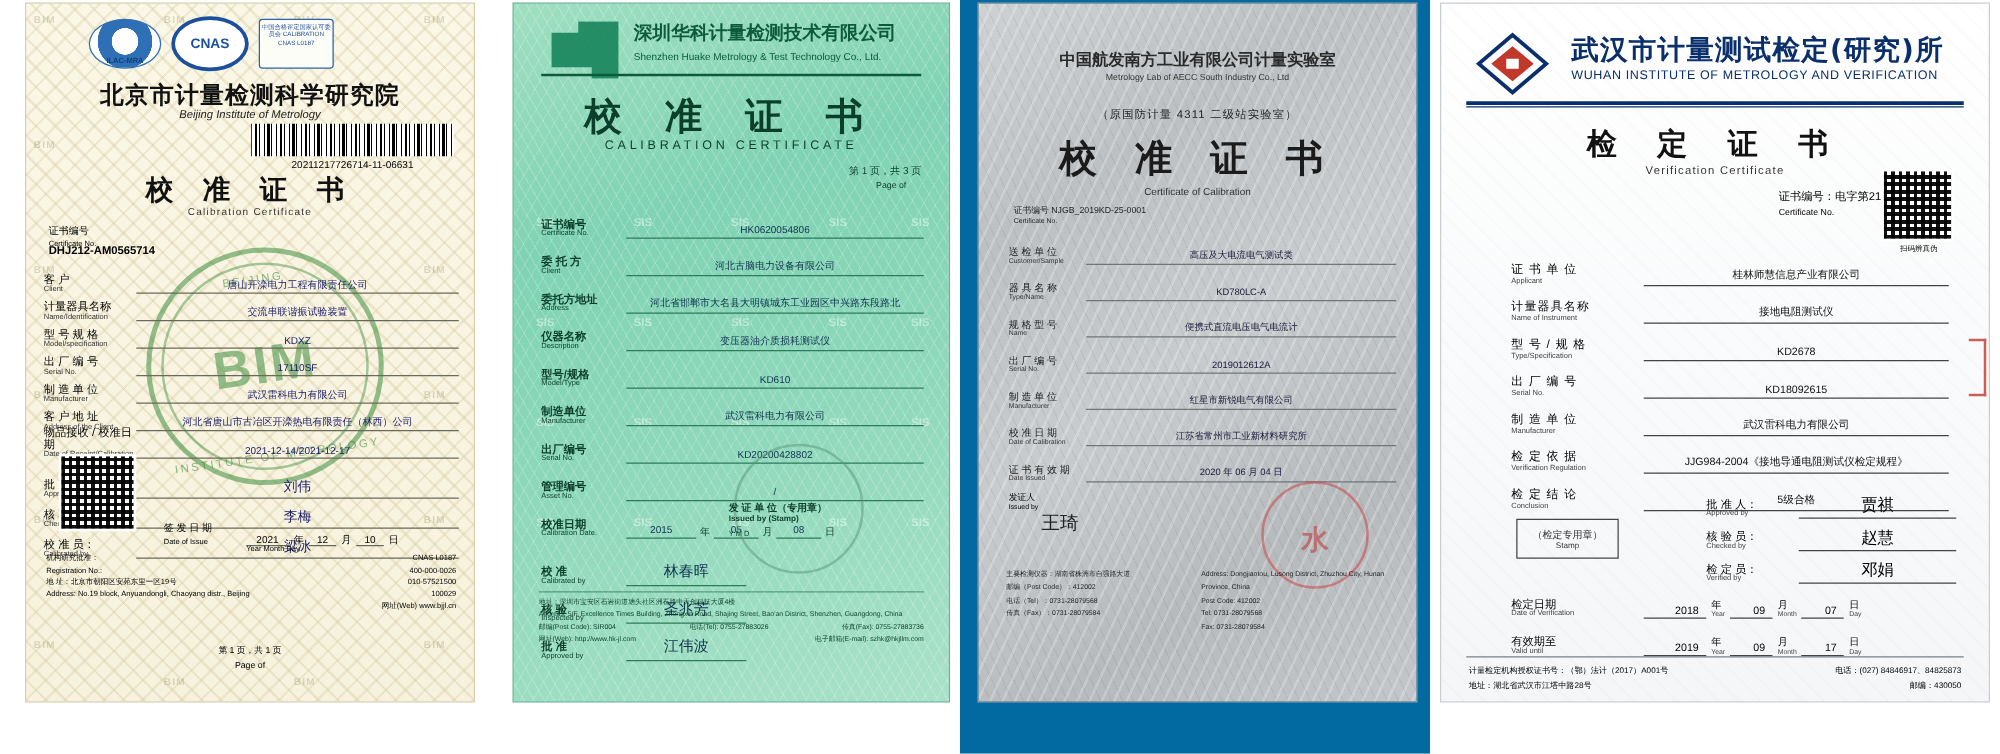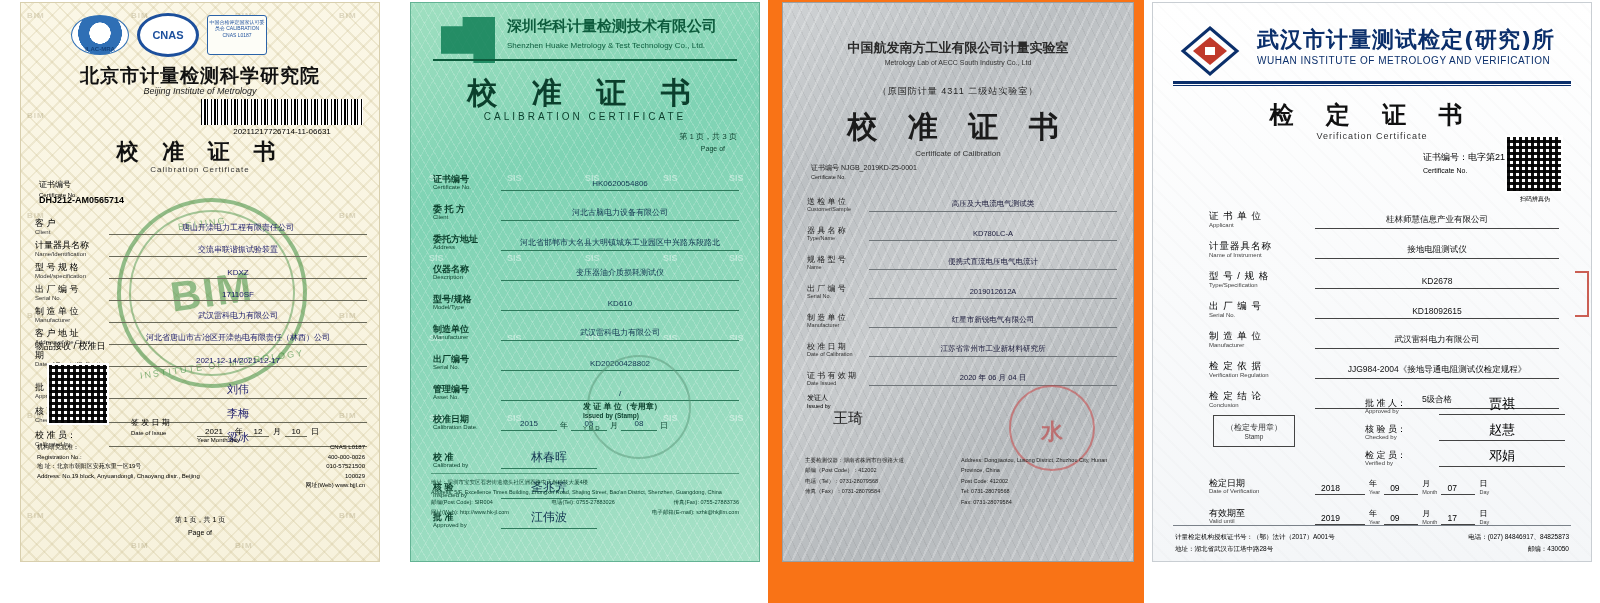--- a/index.html
+++ b/index.html
@@ -196,21 +196,21 @@
     position: absolute; left: 176px; top: 352px; width: 104px; height: 104px; border-radius: 50%;
     border: 2px solid rgba(90,150,120,.5); color: rgba(60,120,95,.55); font-size: 7px; text-align:center;
   }
   .c2 .foot {
     position: absolute; left: 20px; right: 20px; top: 470px; font-size: 5.5px; line-height: 1.8; color:#0b3f2c;
     border-top: 1px solid rgba(13,91,60,.5); padding-top: 4px;
   }
   .c2 .foot .fline { display: flex; justify-content: space-between; }
 
   
-  .c3 { width: 376px; background: #f97316; }
+  .c3 { width: 376px; background: #0369a1; }
   .c3 .paper {
     position: absolute; left: 14px; top: 2px; width: 352px; height: 560px;
     background: linear-gradient(145deg,#cfd2d4 0%, #bcc0c3 25%, #c9ccce 50%, #b6babd 75%, #c4c7ca 100%);
     border: 1px solid #9aa0a4;
   }
   .c3 .tex { position:absolute; inset:0;
     background: repeating-linear-gradient(115deg, rgba(255,255,255,.22) 0 2px, rgba(0,0,0,0) 2px 9px),
                 repeating-linear-gradient(-115deg, rgba(0,0,0,.05) 0 1px, rgba(0,0,0,0) 1px 8px);
   }
   .c3 .head1 { position: absolute; left: 0; right: 0; top: 36px; text-align: center; font-size: 13px; color: #2a2a2a; font-weight: bold; font-family: "DejaVu Sans", sans-serif; }
@@ -275,21 +275,21 @@
   .c4 .appr .arow { display:flex; align-items:flex-end; height: 26px; }
   .c4 .appr .albl { width: 74px; line-height:1.1; }
   .c4 .appr .albl i { display:block; font-style:normal; font-size: 9px; }
   .c4 .appr .albl u { display:block; text-decoration:none; font-size: 6px; color:#444; }
   .c4 .appr .aval { flex:1; border-bottom: 1px solid #444; text-align:center; font-family:"DejaVu Serif", serif; font-size: 13px; padding-bottom:1px; }
   .c4 .datesblk { position: absolute; left: 56px; top: 468px; width: 350px; font-size: 8px; }
   .c4 .drow { display:flex; align-items:flex-end; height: 24px; }
   .c4 .drow .dlbl { width: 106px; line-height:1.1; }
   .c4 .drow .dlbl i { display:block; font-style:normal; font-size: 9px; }
   .c4 .drow .dlbl u { display:block; text-decoration:none; font-size: 6px; color:#444; }
-  .c4 .dcell { border-bottom: 1px solid #444; text-align:left; font-size: 8.5px; padding: 0 6px 1px; }
+  .c4 .dcell { border-bottom: 1px solid #444; text-align:right; font-size: 8.5px; padding: 0 6px 1px; }
   .c4 .dun { padding: 0 4px; font-size: 8px; }
   .c4 .dun small { display:block; font-size: 5.5px; color:#444; text-align:center; }
   .c4 .botrule { position:absolute; left: 20px; right: 20px; top: 522px; border-top: 1px solid #7a8189; }
   .c4 .botinfo { position: absolute; left: 22px; right: 22px; top: 528px; font-size: 6.5px; line-height: 1.9; }
   .c4 .botinfo .brow { display:flex; justify-content: space-between; }
   .c4 .redmark { position: absolute; right: 2px; top: 268px; width: 14px; height: 46px; border: 2px solid #c0392b; border-left: none; opacity: .8; }
 </style>
 </head>
 <body>
 

